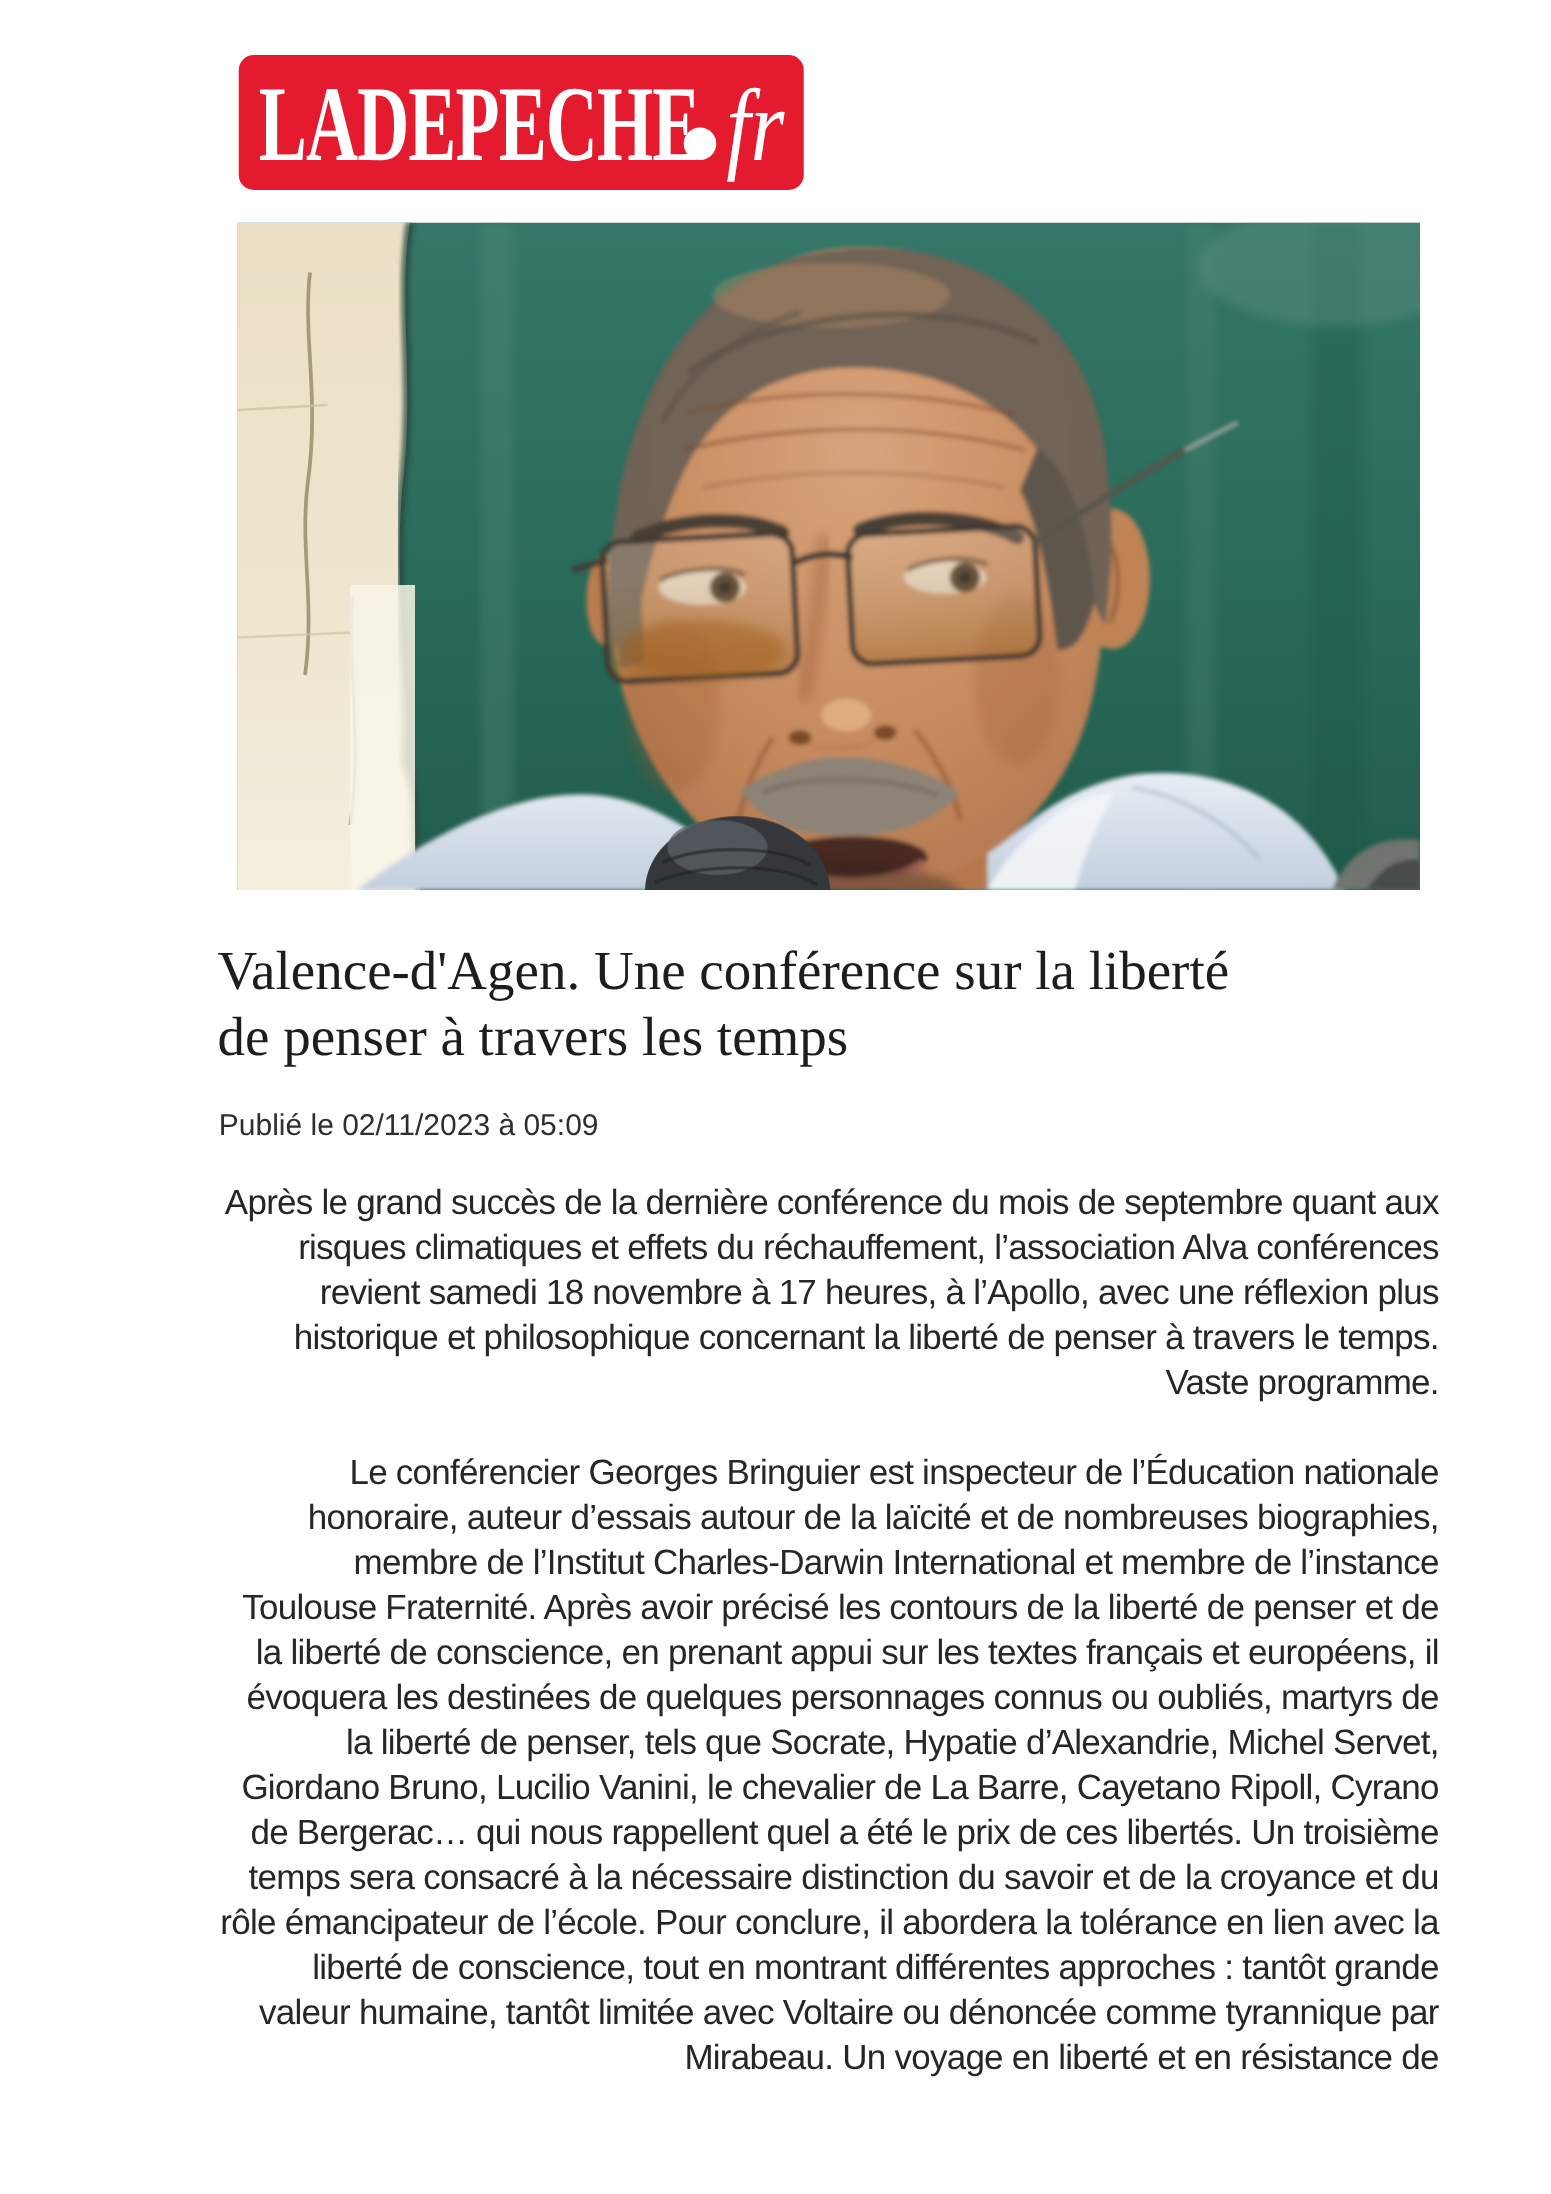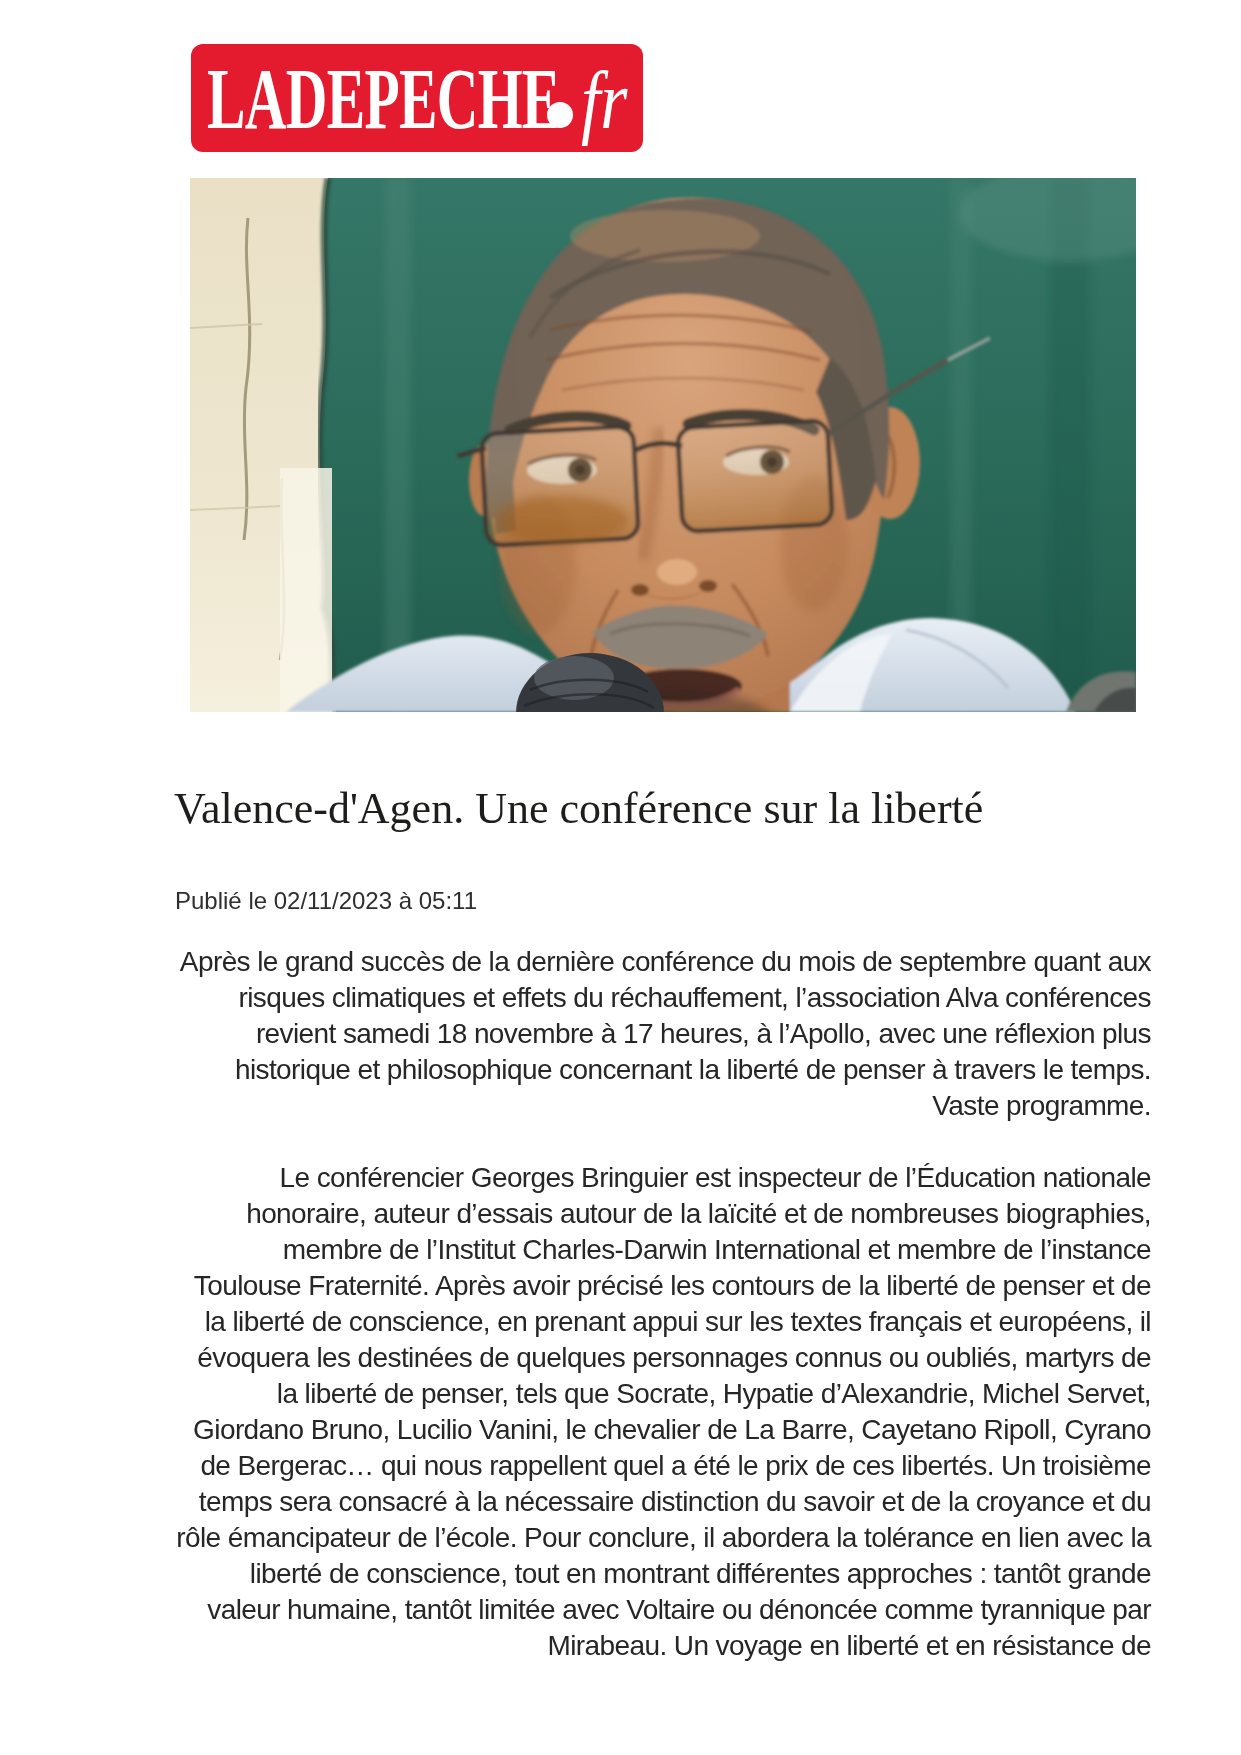--- a/index.html
+++ b/index.html
@@ -22,21 +22,21 @@
         letter-spacing:-1px;white-space:nowrap;}
   .logo-dot{width:26px;height:26px;border-radius:50%;background:#fff;margin:0 8px 3px 8px;}
   .logo-fr{display:inline-block;font:italic 400 82px/1 "Liberation Serif",serif;color:#fff;
         transform:scaleX(.85);transform-origin:left;}
 
   
   .photo{position:absolute;left:151px;top:178px;width:946px;height:534px;margin:0;}
   .photo svg{display:block;width:100%;height:100%;}
 
   
-  .title{position:absolute;left:135px;top:782px;width:980px;margin:0;
+  .title{position:absolute;left:135px;top:750px;width:980px;margin:0;
         font:400 44px/53px "Liberation Serif",serif;color:var(--title-color);}
   .title span{display:block;}
   .pub{position:absolute;left:136px;top:886px;margin:0;
         font:400 24px/30px "Liberation Sans",sans-serif;color:var(--date-color);}
   .body-text{position:absolute;left:135px;top:944px;width:977px;
         font:400 28px/36px "Liberation Sans",sans-serif;letter-spacing:-0.6px;
         color:var(--body-color);text-align:right;}
   .body-text p{margin:0 0 36px 0;}
 </style>
 </head>
@@ -176,22 +176,23 @@
         <path d="M334,528 C372,512 436,512 464,530" stroke="#1e2124" stroke-width="2.5" fill="none" opacity="0.6"></path>
       </g>
 
       <path d="M876,534 C888,504 912,490 946,494 L946,534 Z" fill="#6f7470" filter="url(#soft)"></path>
       <path d="M904,534 C914,516 930,508 946,510 L946,534 Z" fill="#474c49" filter="url(#soft)"></path>
     </svg>
   </figure>
 
   <h1 class="title">
     <span>Valence-d'Agen. Une conférence sur la liberté</span>
+    <span>de penser à travers les temps</span>
   </h1>
 
-  <p class="pub">Publié le 02/11/2023 à 05:11</p>
+  <p class="pub">Publié le 02/11/2023 à 05:09</p>
 
   <div class="body-text">
     <p>Après le grand succès de la dernière conférence du mois de septembre quant aux risques climatiques et effets du réchauffement, l’association Alva conférences revient samedi 18 novembre à 17 heures, à l’Apollo, avec une réflexion plus historique et philosophique concernant la liberté de penser à travers le temps. Vaste programme.</p>
     <p>Le conférencier Georges Bringuier est inspecteur de l’Éducation nationale honoraire, auteur d’essais autour de la laïcité et de nombreuses biographies, membre de l’Institut Charles-Darwin International et membre de l’instance Toulouse Fraternité. Après avoir précisé les contours de la liberté de penser et de la liberté de conscience, en prenant appui sur les textes français et européens, il évoquera les destinées de quelques personnages connus ou oubliés, martyrs de la liberté de penser, tels que Socrate, Hypatie d’Alexandrie, Michel Servet, Giordano Bruno, Lucilio Vanini, le chevalier de La Barre, Cayetano Ripoll, Cyrano de Bergerac… qui nous rappellent quel a été le prix de ces libertés. Un troisième temps sera consacré à la nécessaire distinction du savoir et de la croyance et du rôle émancipateur de l’école. Pour conclure, il abordera la tolérance en lien avec la liberté de conscience, tout en montrant différentes approches : tantôt grande valeur humaine, tantôt limitée avec Voltaire ou dénoncée comme tyrannique par Mirabeau. Un voyage en liberté et en résistance de</p>
   </div>
 
 </div>
 
 </body></html>

